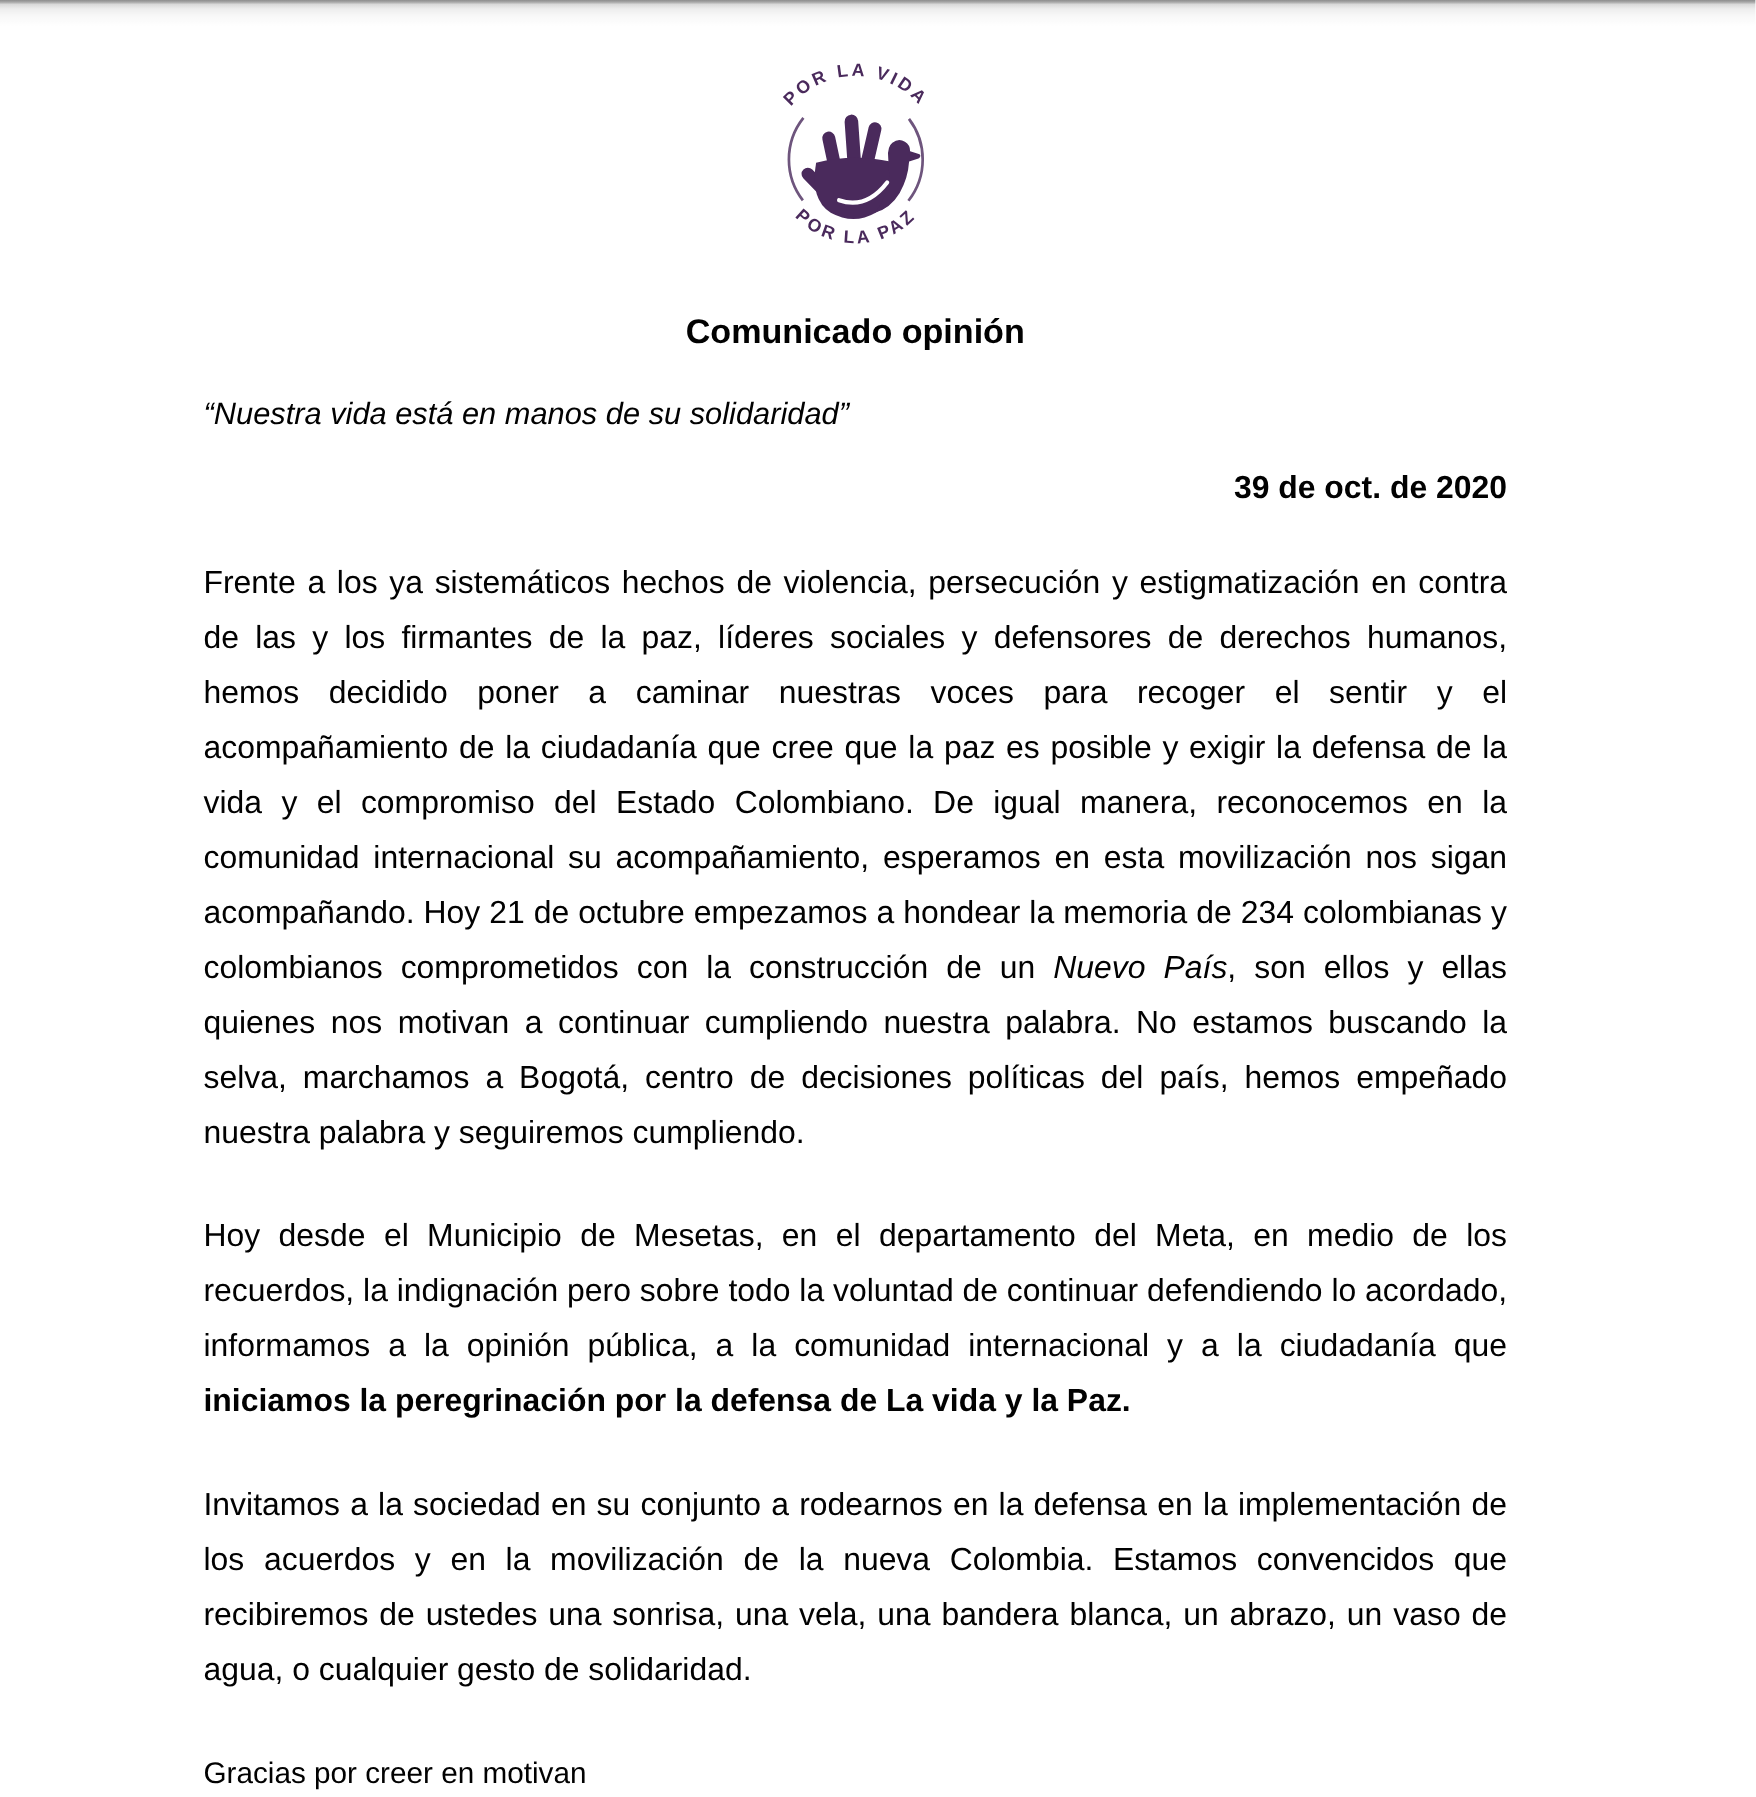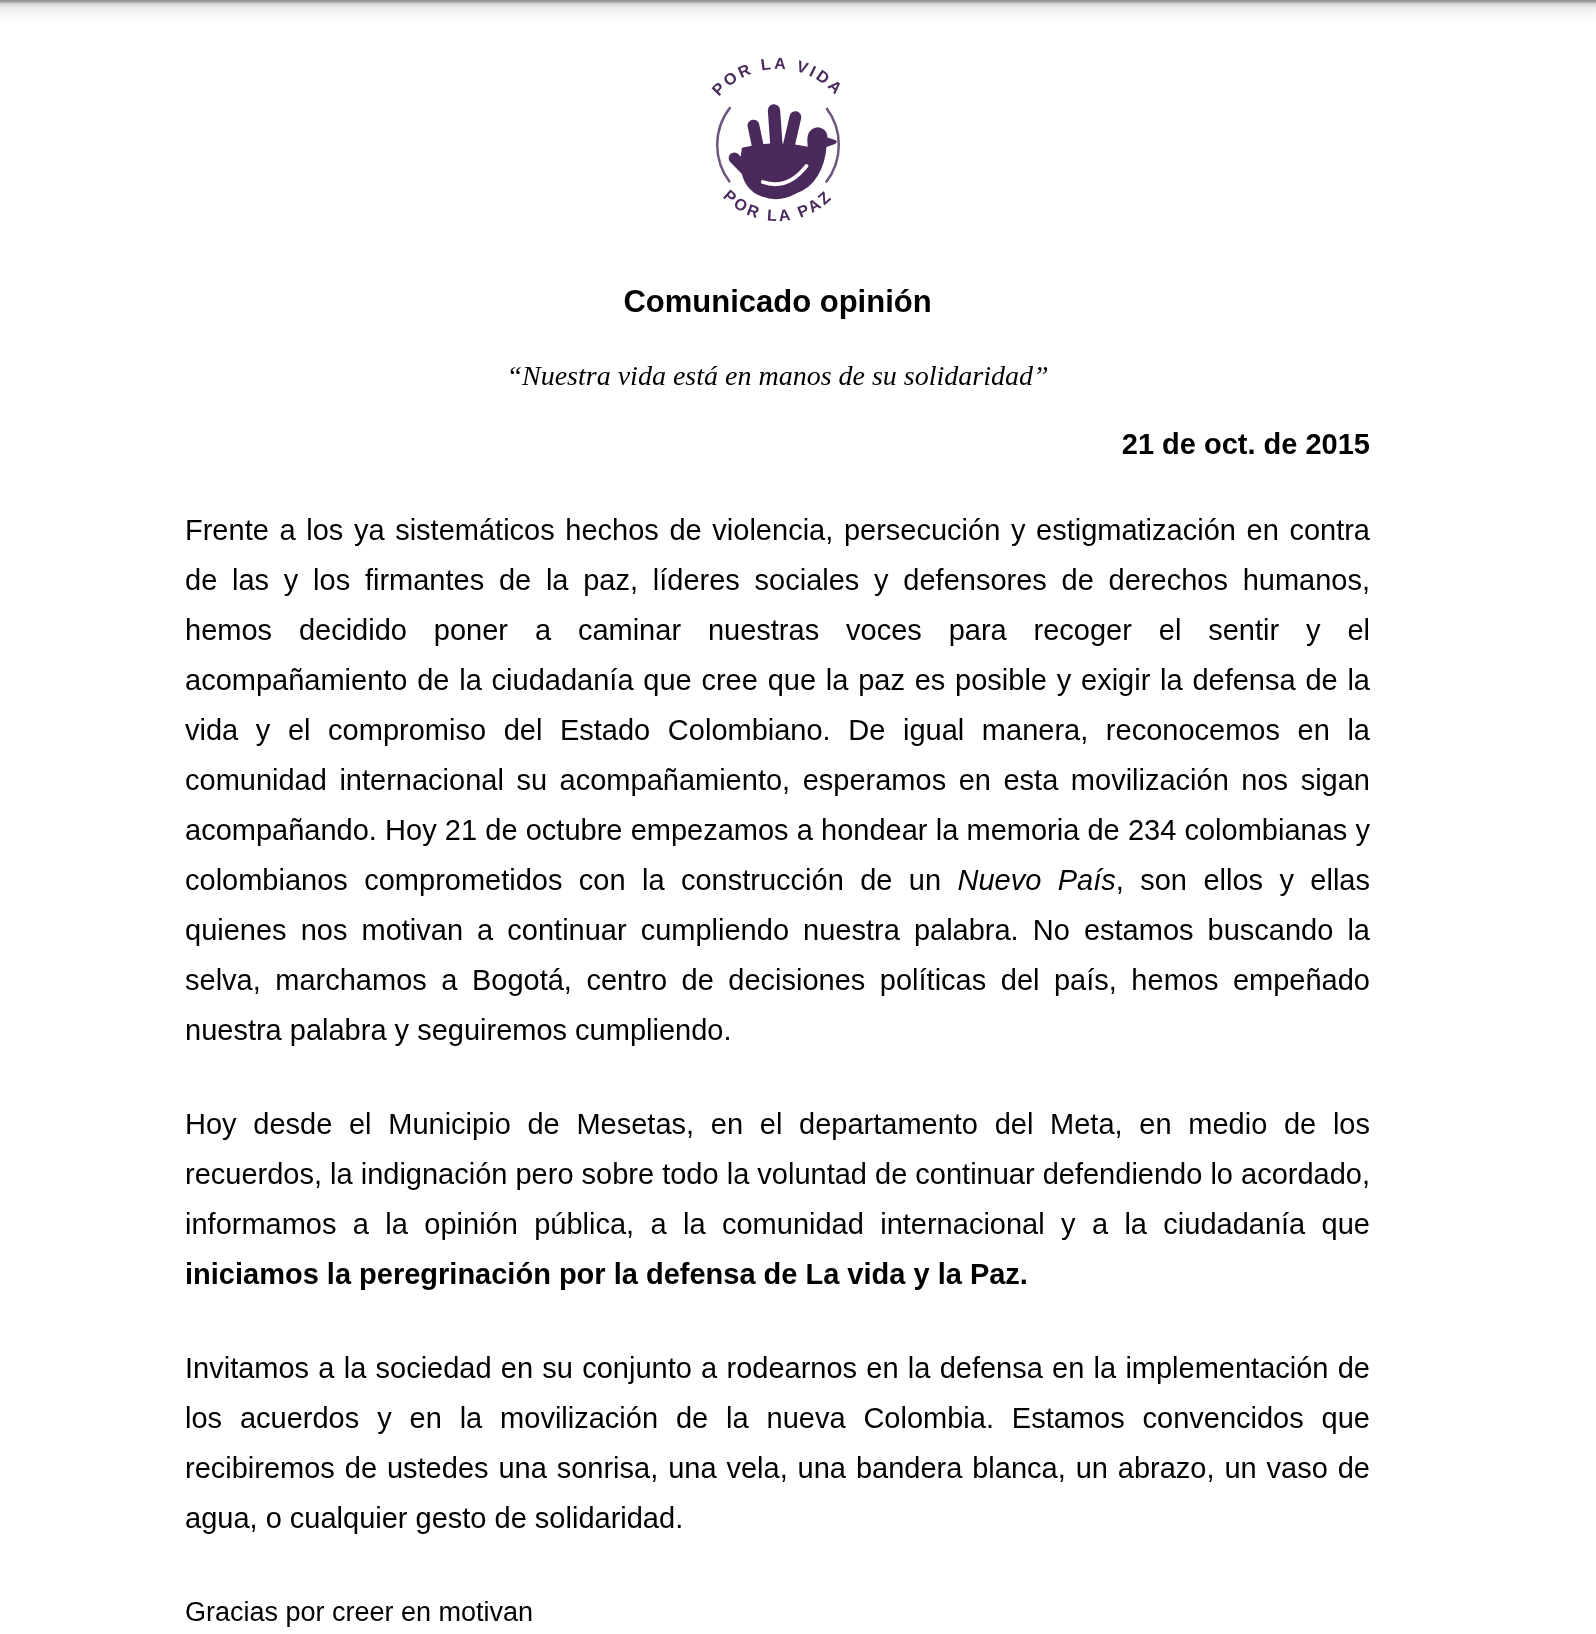--- a/index.html
+++ b/index.html
@@ -27,24 +27,22 @@
     justify-content: center;
   }
   .doc-title {
     margin-top: 44px;
     text-align: center;
     font-size: 31px;
     font-weight: bold;
   }
   .doc-quote {
     margin-top: 40px;
-    text-align: center;
     font-size: 28px;
     font-style: italic;
-    font-family: Liberation Serif, serif;
   }
   .doc-date {
     margin-top: 36px;
     text-align: right;
     font-size: 29px;
     font-weight: bold;
   }
   .body-par {
     margin-top: 44px;
     font-size: 29px;
@@ -92,21 +90,21 @@
         <path d="M 118 151 Q 130 137 132 116 L 131 98 Q 130 88 135 84 Q 141 79 147 83 Q 152 86 152 92 L 161 95 Q 163 97 160 99 L 151 102 Q 150 118 142 132 Q 133 147 118 151 Z"></path>
       </g>
       <path d="M 84 139 Q 110 148 130 122" stroke="#ffffff" stroke-width="4" fill="none" stroke-linecap="round"></path>
     </svg>
   </div>
 
   <div class="doc-title">Comunicado opinión</div>
 
   <div class="doc-quote">“Nuestra vida está en manos de su solidaridad”</div>
 
-  <div class="doc-date">21 de oct. de 2015</div>
+  <div class="doc-date">39 de oct. de 2020</div>
 
   <p class="body-par"><span>Frente a los ya sistemáticos hechos de violencia, persecución y estigmatización en contra de las y los firmantes de la paz, líderes sociales y defensores de derechos humanos, hemos decidido poner a caminar nuestras voces para recoger el sentir y el acompañamiento de la ciudadanía que cree que la paz es posible y exigir la defensa de la vida y el compromiso del Estado Colombiano. De igual manera, reconocemos en la comunidad internacional su acompañamiento, esperamos en esta movilización nos sigan acompañando. Hoy 21 de octubre empezamos a hondear la memoria de 234 colombianas y colombianos comprometidos con la construcción de un </span><span class="it">Nuevo País</span><span>, son ellos y ellas quienes nos motivan a continuar cumpliendo nuestra palabra. No estamos buscando la selva, marchamos a Bogotá, centro de decisiones políticas del país, hemos empeñado nuestra palabra y seguiremos cumpliendo.</span></p>
 
   <p class="body-par"><span>Hoy desde el Municipio de Mesetas, en el departamento del Meta, en medio de los recuerdos, la indignación pero sobre todo la voluntad de continuar defendiendo lo acordado, informamos a la opinión pública, a la comunidad internacional y a la ciudadanía que </span><span class="bd">iniciamos la peregrinación por la defensa de La vida y la Paz.</span></p>
 
   <p class="body-par">Invitamos a la sociedad en su conjunto a rodearnos en la defensa en la implementación de los acuerdos y en la movilización de la nueva Colombia. Estamos convencidos que recibiremos de ustedes una sonrisa, una vela, una bandera blanca, un abrazo, un vaso de agua, o cualquier gesto de solidaridad.</p>
 
   <p class="thanks">Gracias por creer en motivan</p>
 
 </div>

